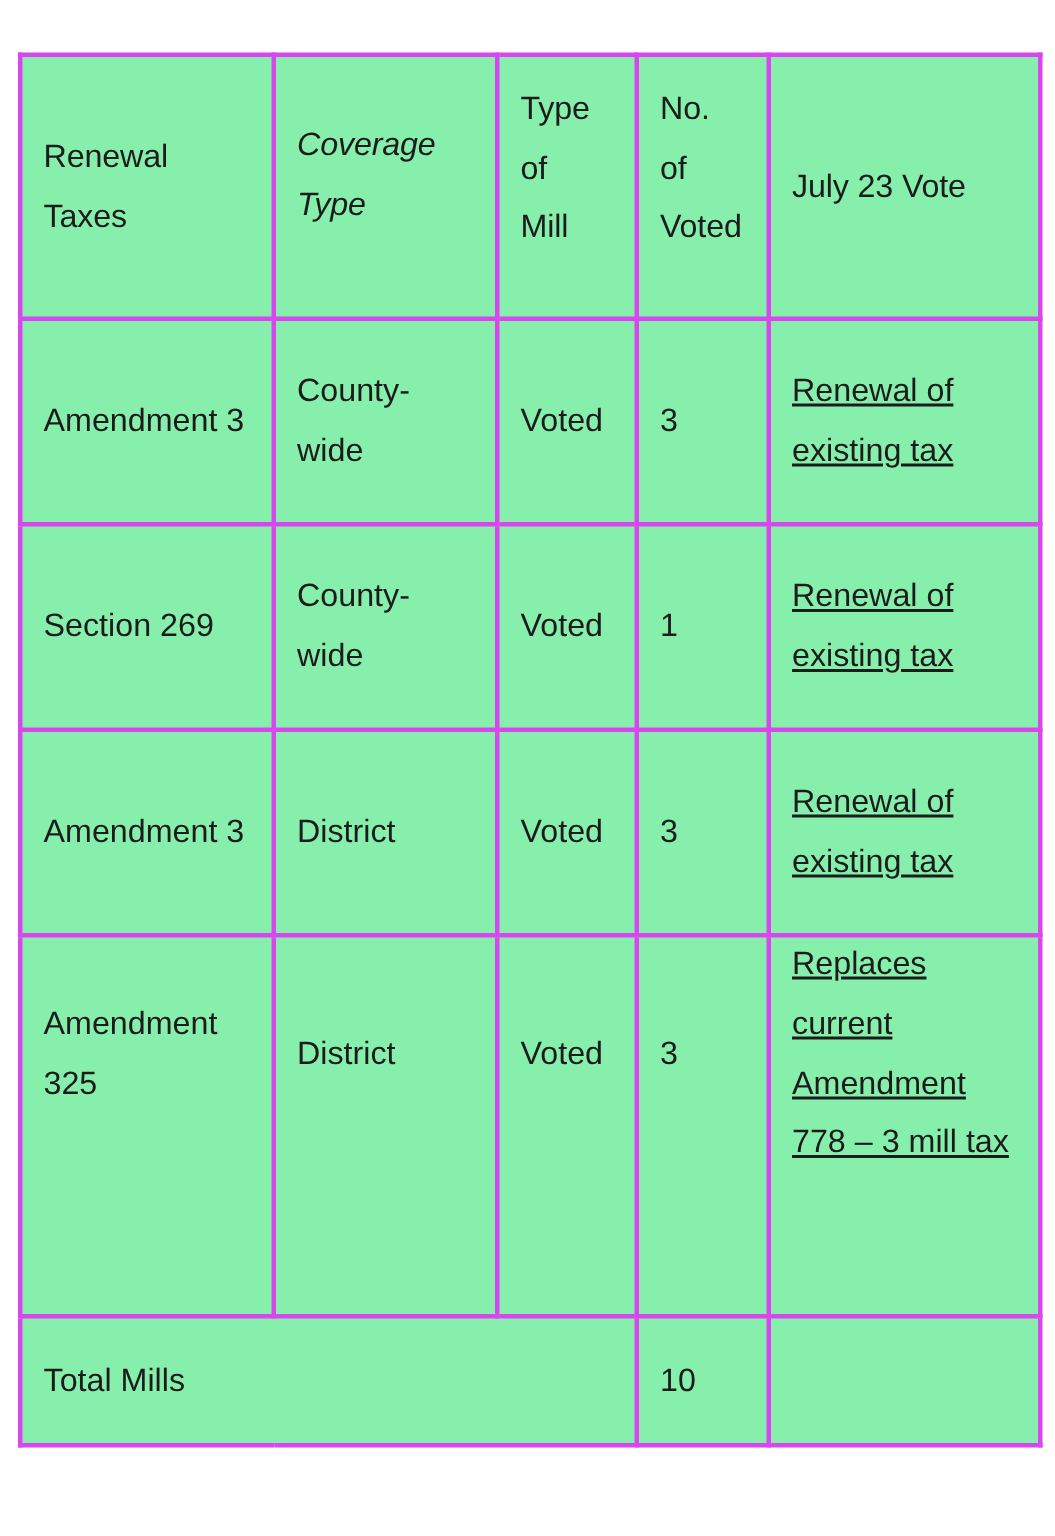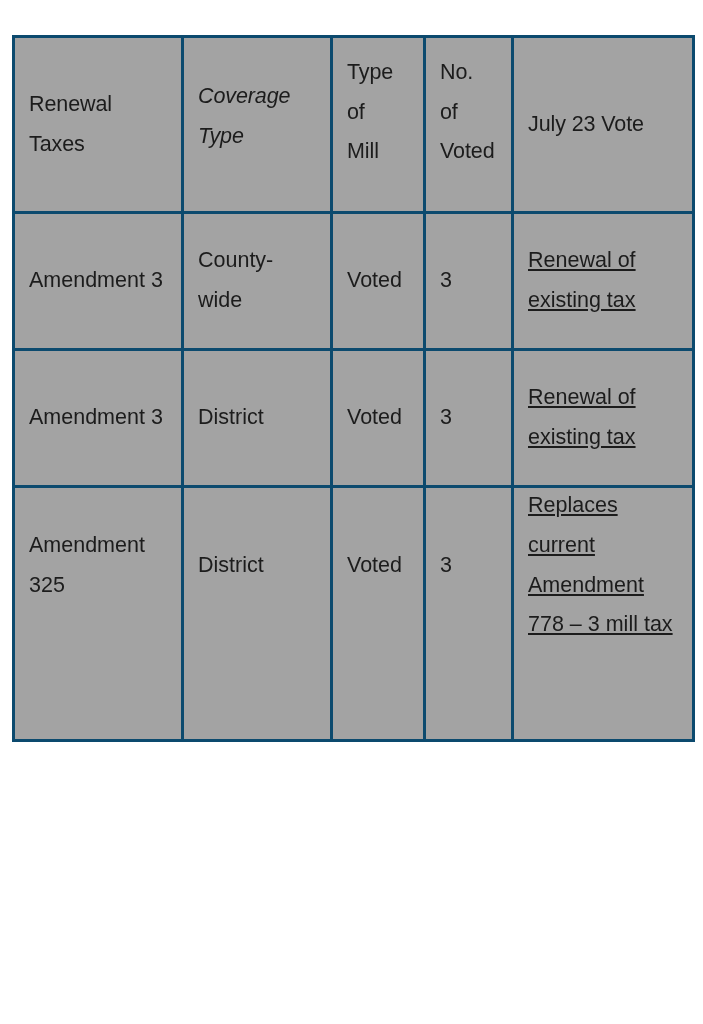--- a/index.html
+++ b/index.html
@@ -28,28 +28,28 @@
   #tax-table {
     position: absolute;
     left: 12px;
     top: 35px;
     width: 680px;
     border-collapse: collapse;
     table-layout: fixed;
     background: #ffffff;
   }
   #tax-table td {
-    border: 3px solid #0c4a6e;
+    border: 3px solid #d946ef;
     vertical-align: middle;
     padding: 0 14px;
     font-size: 21.5px;
     line-height: 1.85;
     font-weight: 400;
     color: #1c1c1c;
-    background: #a3a3a3;
+    background: #86efac;
     word-wrap: break-word;
   }
 
   
   .col-1 { width: 169px; }
   .col-2 { width: 149px; }
   .col-3 { width:  93px; }
   .col-4 { width:  88px; }
   .col-5 { width: 181px; }
 
@@ -162,23 +162,40 @@
           <span class="cell-text" data-name="cell-value">Voted</span>
         </td>
         <td data-name="cell-no-of-mills">
           <span class="cell-text num" data-name="cell-value">3</span>
         </td>
         <td class="vote-cell" data-name="cell-april-23-vote">
           <span class="cell-text" data-name="cell-value">Renewal of existing tax</span>
         </td>
       </tr>
 
-
       <tr data-name="table-row">
         <td data-name="cell-proposed-taxes">
+          <span class="cell-text" data-name="cell-value">Section 269</span>
+        </td>
+        <td data-name="cell-coverage-area">
+          <span class="cell-text" data-name="cell-value">County-wide</span>
+        </td>
+        <td data-name="cell-type-of-mill">
+          <span class="cell-text" data-name="cell-value">Voted</span>
+        </td>
+        <td data-name="cell-no-of-mills">
+          <span class="cell-text num" data-name="cell-value">1</span>
+        </td>
+        <td class="vote-cell" data-name="cell-april-23-vote">
+          <span class="cell-text" data-name="cell-value">Renewal of existing tax</span>
+        </td>
+      </tr>
+
+      <tr data-name="table-row">
+        <td data-name="cell-proposed-taxes">
           <span class="cell-text" data-name="cell-value">Amendment 3</span>
         </td>
         <td data-name="cell-coverage-area">
           <span class="cell-text" data-name="cell-value">District</span>
         </td>
         <td data-name="cell-type-of-mill">
           <span class="cell-text" data-name="cell-value">Voted</span>
         </td>
         <td data-name="cell-no-of-mills">
           <span class="cell-text num" data-name="cell-value">3</span>
@@ -199,17 +216,28 @@
           <span class="cell-text cell-top" data-name="cell-value">Voted</span>
         </td>
         <td data-name="cell-no-of-mills">
           <span class="cell-text cell-top num" data-name="cell-value">3</span>
         </td>
         <td class="vote-cell" data-name="cell-april-23-vote">
           <span class="cell-text cell-top" data-name="cell-value">Replaces current Amendment 778 – 3 mill tax</span>
         </td>
       </tr>
 
+      <tr data-name="total-row">
+        <td colspan="3" data-name="total-label-cell">
+          <span class="cell-text" data-name="total-mills-label">Total Mills</span>
+        </td>
+        <td data-name="total-mills-value-cell">
+          <span class="cell-text num" data-name="total-mills-value">10</span>
+        </td>
+        <td data-name="total-gray-cell">
+          <span class="cell-text" data-name="total-gray-cell-text"></span>
+        </td>
+      </tr>
 
     </tbody>
   </table>
 
 </div>
 
 </body></html>

